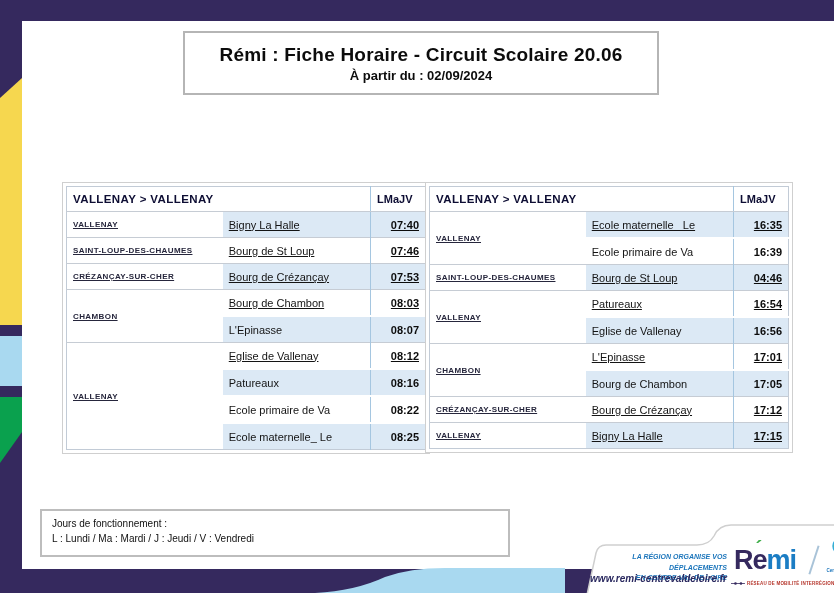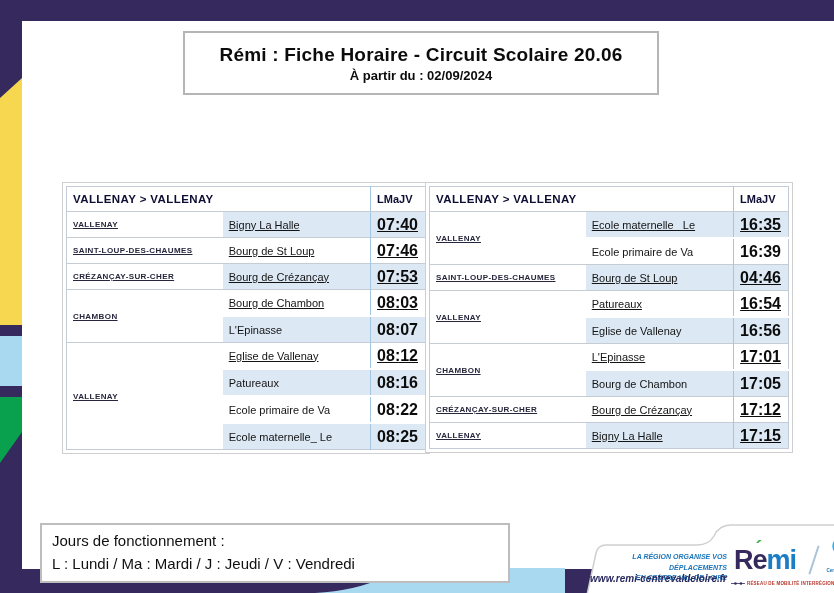--- a/index.html
+++ b/index.html
@@ -42,29 +42,29 @@
   table.tt col.c-commune{width:148px;} table.tt col.c-stop{width:140px;} table.tt col.c-time{width:52px;}
   table.tt th,table.tt td{padding:0 6px;overflow:hidden;white-space:nowrap;}
   th.route{height:24px;text-align:left;font-size:11.5px;font-weight:bold;color:#0d0d33;
            letter-spacing:.4px;border-bottom:1px solid #c6ccd4;}
   th.days{height:24px;text-align:left;font-size:11px;font-weight:bold;color:#0d0d33;
           border-left:1px solid #a5c6e0;border-bottom:1px solid #c6ccd4;}
   td{height:25px;}
   td.commune{font-size:8px;font-weight:bold;color:#26263c;letter-spacing:.4px;
              text-transform:uppercase;background:#fff;}
   td.stop{font-size:11px;color:#141414;}
-  td.time{font-size:16px;font-weight:bold;color:#0c0c0c;text-align:left;
+  td.time{font-size:11px;font-weight:bold;color:#0c0c0c;text-align:right;
           border-left:1px solid #a5c6e0;}
   tbody tr:nth-child(odd) td.stop,tbody tr:nth-child(odd) td.time{background:#dce9f5;}
   tbody tr.group-start td{border-top:1px solid #c6ccd4;text-decoration:underline;}
   tbody tr:not(.group-start) td.stop,tbody tr:not(.group-start) td.time{border-top:2px solid #ffffff;}
   
-  .legend-box{left:40px;top:509px;width:470px;height:60px;border:2px solid #bdbdbd;background:#fff;
-              z-index:3;box-sizing:border-box;padding:5px 10px;font-size:15px;color:#101010;
-              line-height:1.5;margin-top:14px;}
+  .legend-box{left:40px;top:509px;width:470px;height:48px;border:2px solid #bdbdbd;background:#fff;
+              z-index:3;box-sizing:border-box;padding:5px 10px;font-size:10px;color:#101010;
+              line-height:1.5;}
   
   .footer{right:0;bottom:0;width:300px;height:70px;z-index:4;}
   .footer .card-svg{position:absolute;inset:0;}
   .taglines{position:absolute;left:10px;top:29px;width:142px;text-align:right;
             font-size:7px;font-weight:bold;font-style:italic;color:#1b75bb;line-height:1.5;}
   .site-url{position:absolute;left:10px;top:50px;width:142px;text-align:right;
             font-size:10px;font-weight:bold;font-style:italic;color:#2b2a60;}
   .brand{position:absolute;left:159px;top:24px;font-size:27px;font-weight:bold;line-height:1;
          letter-spacing:-1px;}
   .brand .nv{color:#35295e;} .brand .bl{color:#1b7dc4;}

